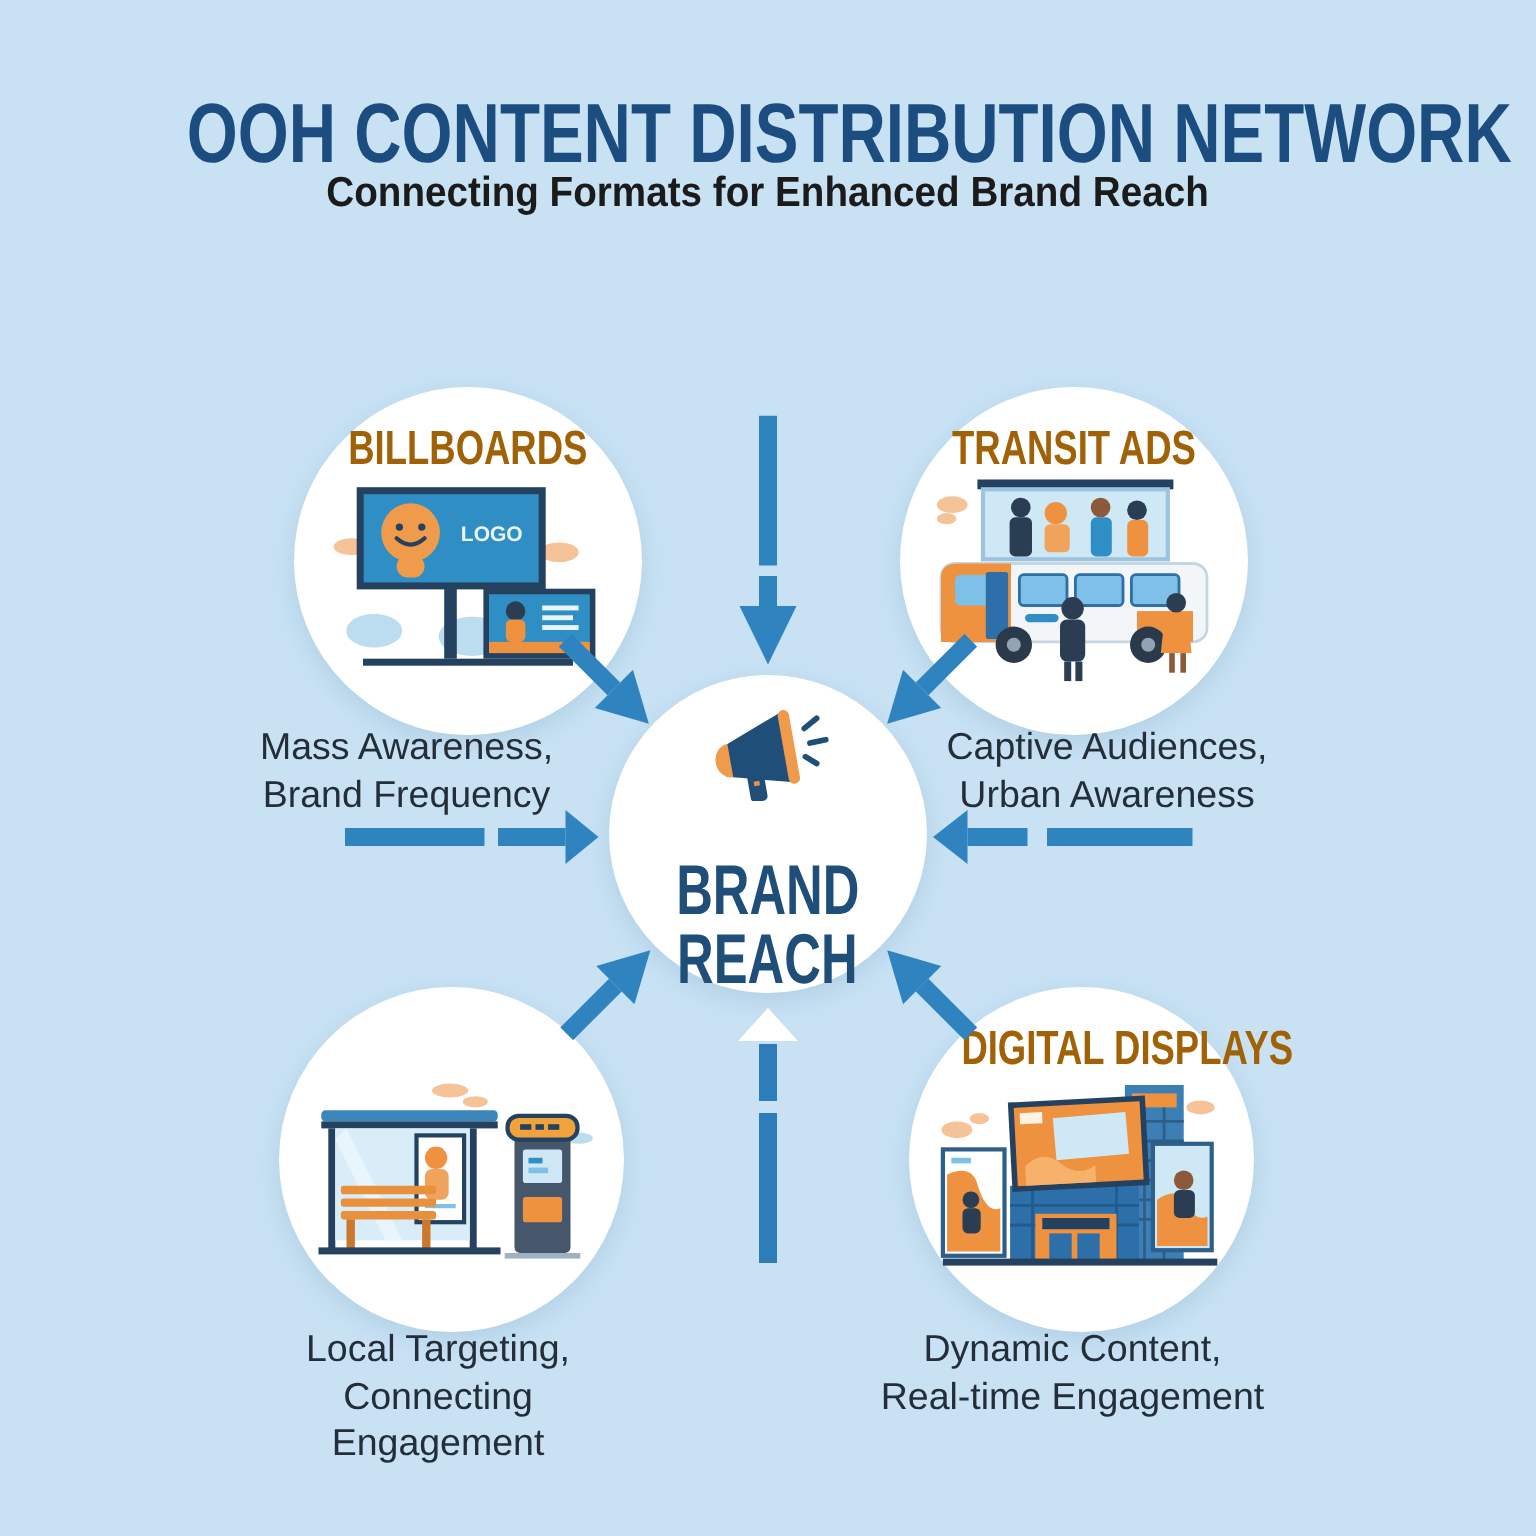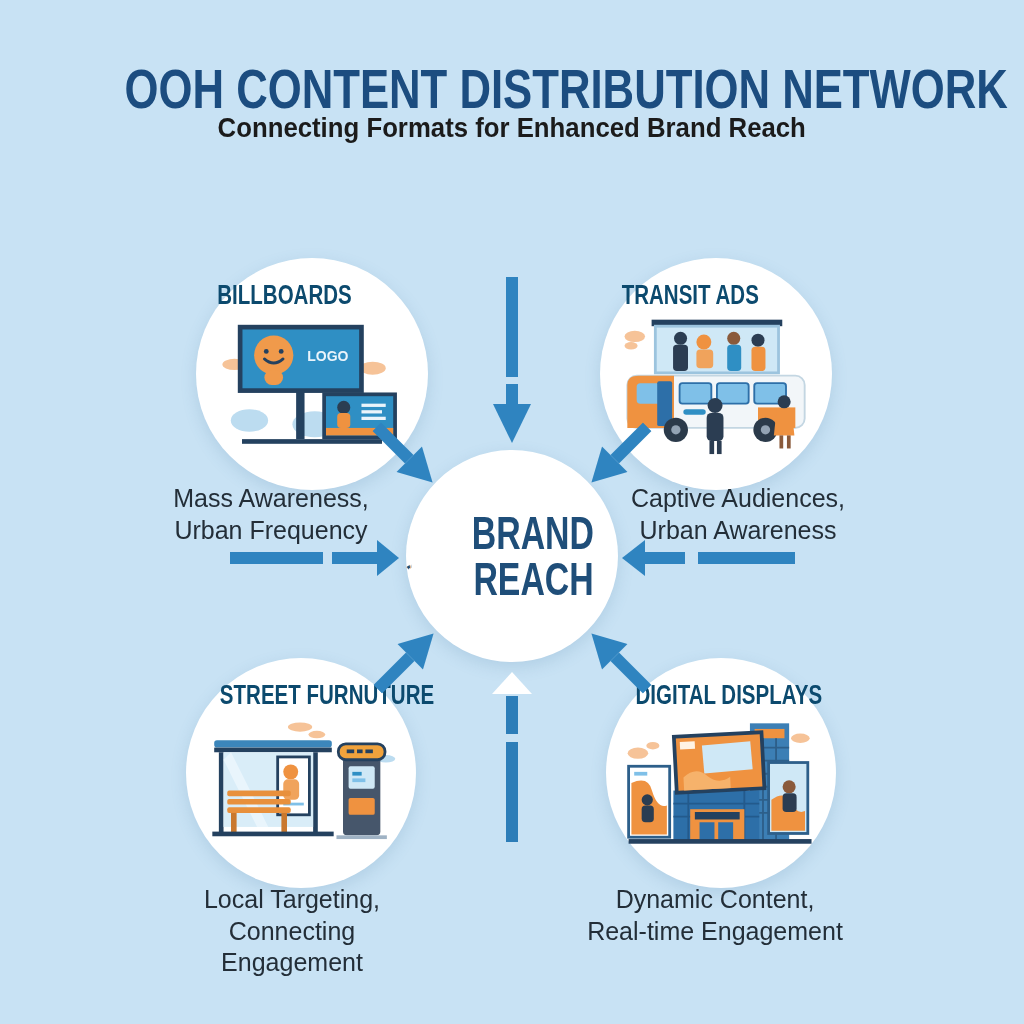--- a/index.html
+++ b/index.html
@@ -16,36 +16,36 @@
 
   
   .circle{position:absolute;background:#ffffff;border-radius:50%;
           box-shadow:0 5px 16px rgba(70,120,160,0.18);}
   .c-billboards{left:196px;top:258px;width:232px;height:232px;}
   .c-transit{left:600px;top:258px;width:232px;height:232px;}
   .c-street{left:186px;top:658px;width:230px;height:230px;}
   .c-digital{left:606px;top:658px;width:230px;height:230px;}
   .c-center{left:406px;top:450px;width:212px;height:212px;}
 
-  .node-title{position:absolute;left:0;top:22px;width:100%;
-          color:#0c4a6e;font-weight:bold;font-size:27px;white-space:nowrap;}
+  .node-title{position:absolute;left:0;top:22px;width:100%;text-align:center;
+          color:#a16207;font-weight:bold;font-size:32px;white-space:nowrap;}
   .node-title .squeeze{display:inline-block;transform:scaleX(0.76);}
   .illus{position:absolute;left:50%;top:52px;transform:translateX(-50%);}
 
   
   .caption{position:absolute;width:270px;text-align:center;color:#232e38;
            font-size:25px;line-height:1.26;}
   .cap-billboards{left:136px;top:483px;}
   .cap-transit{left:603px;top:483px;}
   .cap-street{left:157px;top:884px;}
   .cap-digital{left:580px;top:884px;}
 
   
   .center-inner{position:absolute;left:0;top:0;width:100%;height:100%;
-       display:flex;flex-direction:row;align-items:center;justify-content:flex-start;gap:36px;}
+       display:flex;flex-direction:column;align-items:center;justify-content:flex-start;gap:36px;}
   .center-text{color:#1f4e79;font-weight:bold;font-size:47px;line-height:0.98;
        text-align:center;}
   .center-text .squeeze{display:inline-block;transform:scaleX(0.72);}
 
   .arrow{position:absolute;}
   svg{display:block;}
 </style>
 </head>
 <body>
 
@@ -83,21 +83,21 @@
       <circle cx="139" cy="104" r="7" fill="#2b3d52"></circle>
       <rect x="132" y="110" width="14" height="16" rx="4" fill="#ef9240"></rect>
       <rect x="158" y="100" width="26" height="3.5" fill="#eaf4fb"></rect>
       <rect x="158" y="107" width="22" height="3.5" fill="#eaf4fb"></rect>
       <rect x="158" y="114" width="26" height="3.5" fill="#eaf4fb"></rect>
       <rect x="30" y="138" width="150" height="5" fill="#24415f"></rect>
     </svg>
   </div>
   <div class="caption cap-billboards">
     <div>Mass Awareness,</div>
-    <div>Urban Frequency</div>
+    <div>Brand Frequency</div>
   </div>
 
   <div class="circle c-transit">
     <div class="node-title">
       <span class="squeeze">TRANSIT ADS</span>
     </div>
     <svg class="illus" width="196" height="150" viewBox="0 0 210 160">
       <ellipse cx="18" cy="28" rx="11" ry="6" fill="#f6c398"></ellipse>
       <ellipse cx="14" cy="38" rx="7" ry="4" fill="#f6c398"></ellipse>
 
@@ -135,23 +135,20 @@
       <rect x="173" y="134" width="4" height="14" fill="#8a5a3b"></rect>
       <rect x="181" y="134" width="4" height="14" fill="#8a5a3b"></rect>
     </svg>
   </div>
   <div class="caption cap-transit">
     <div>Captive Audiences,</div>
     <div>Urban Awareness</div>
   </div>
 
   <div class="circle c-street">
-    <div class="node-title">
-      <span class="squeeze">STREET FURNUTURE</span>
-    </div>
     <svg class="illus" width="196" height="148" viewBox="0 0 210 158">
       <ellipse cx="104" cy="18" rx="13" ry="5" fill="#f6c398"></ellipse>
       <ellipse cx="122" cy="26" rx="9" ry="4" fill="#f6c398"></ellipse>
       <ellipse cx="196" cy="52" rx="10" ry="4" fill="#bcdcf0"></ellipse>
 
       <rect x="12" y="32" width="126" height="8" rx="3" fill="#3c86bb"></rect>
       <rect x="12" y="40" width="126" height="5" fill="#24415f"></rect>
       <rect x="17" y="45" width="5" height="88" fill="#24415f"></rect>
       <rect x="118" y="45" width="5" height="88" fill="#24415f"></rect>
       <rect x="22" y="45" width="96" height="80" fill="#d9edf8"></rect>

